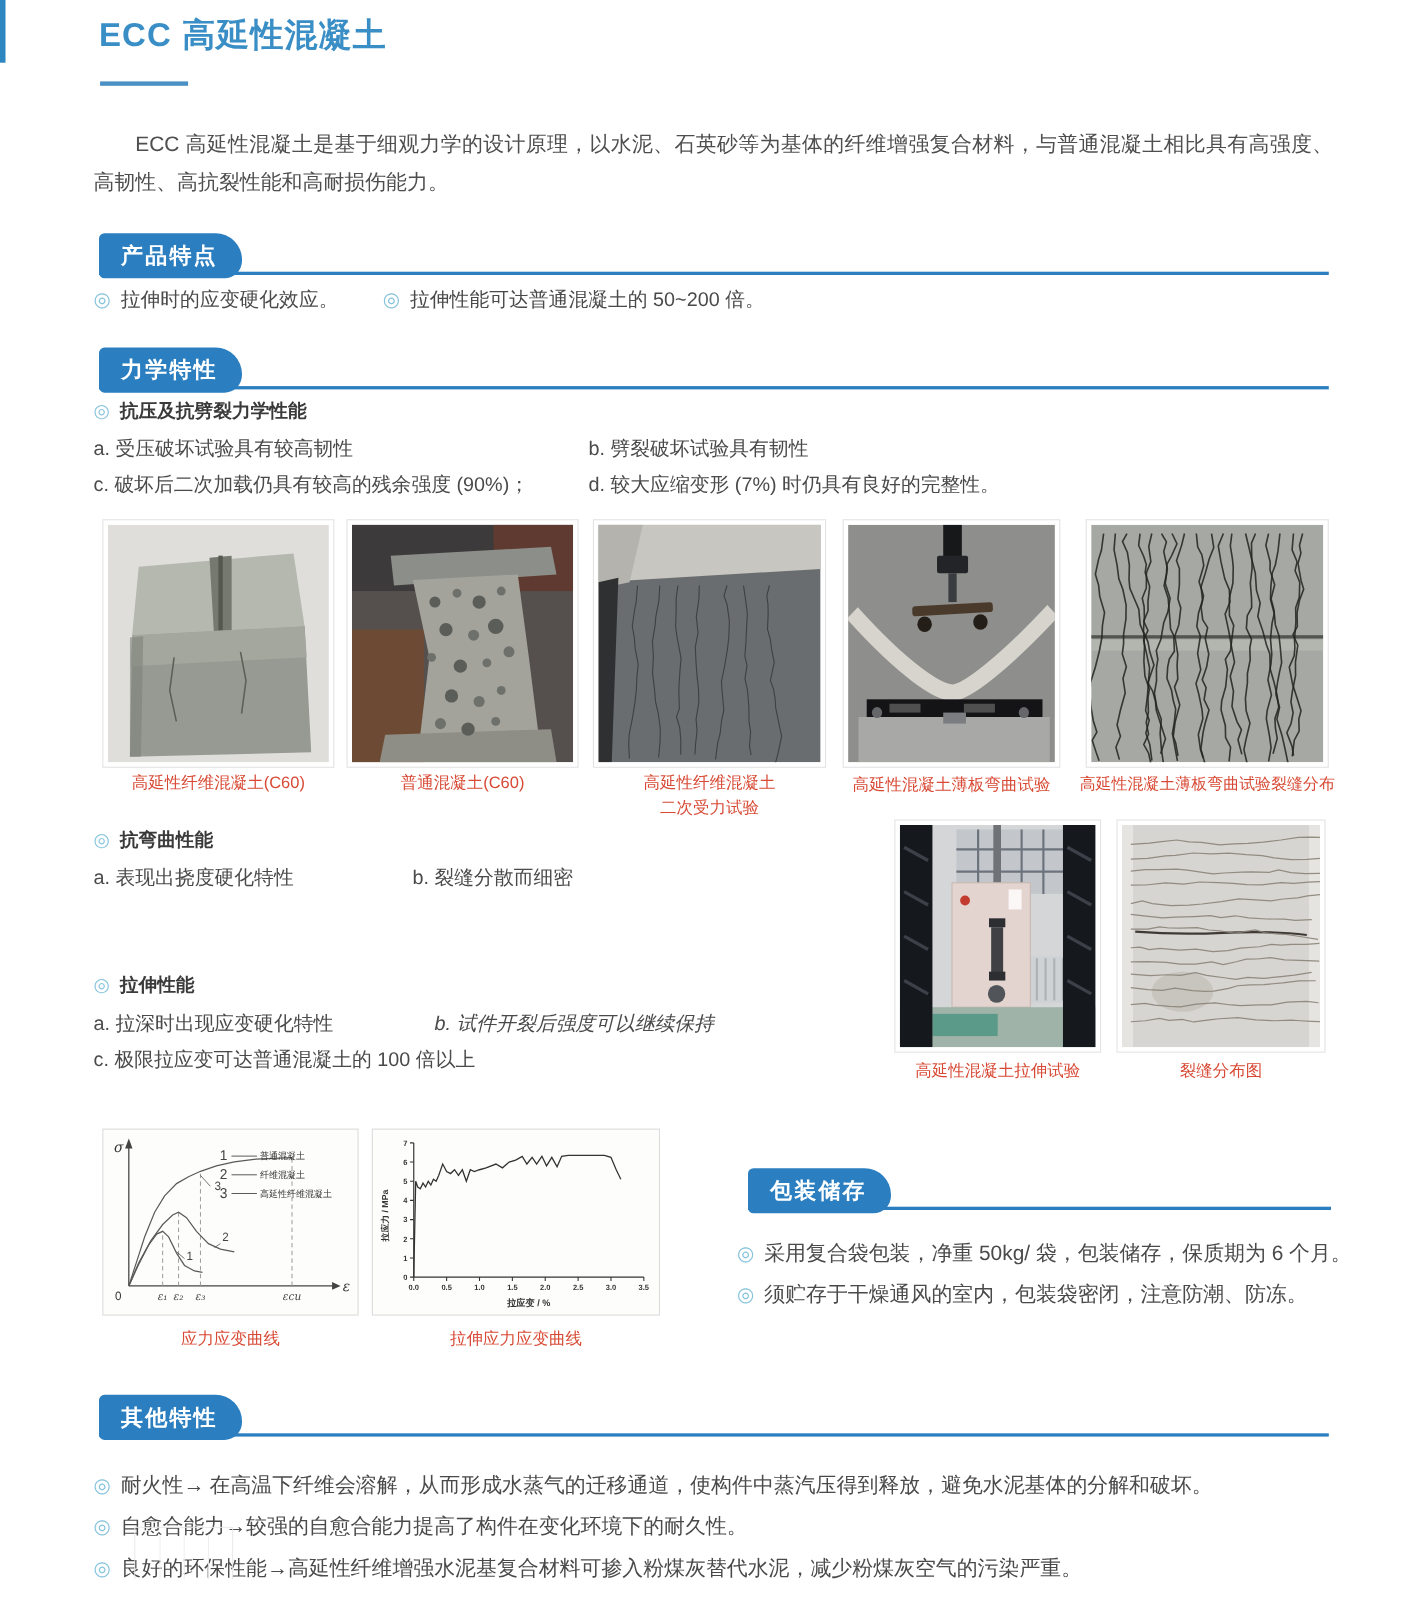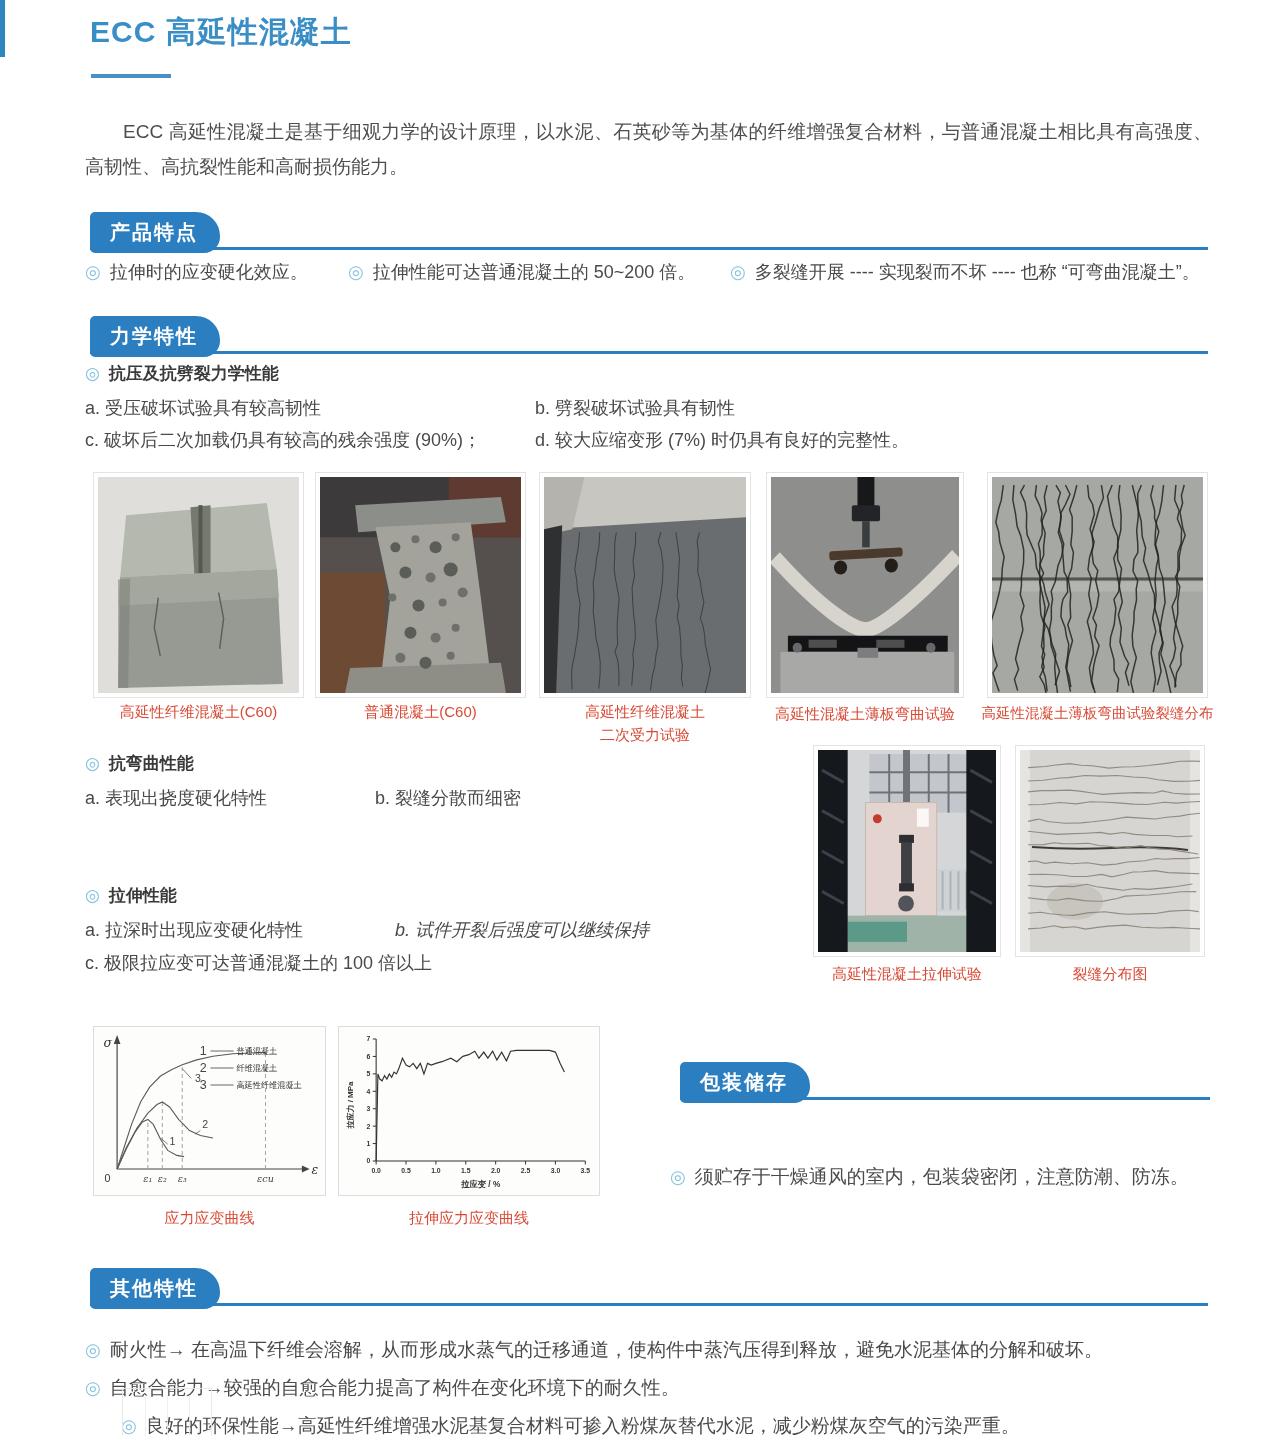--- a/index.html
+++ b/index.html
@@ -37,21 +37,20 @@
 
   <div class="abs page-title">ECC 高延性混凝土</div>
   <div class="abs title-underline"></div>
 
   <div class="abs intro">ECC 高延性混凝土是基于细观力学的设计原理，以水泥、石英砂等为基体的纤维增强复合材料，与普通混凝土相比具有高强度、高韧性、高抗裂性能和高耐损伤能力。</div>
 
   <div class="abs sec-line" style="left:90px;top:247px;width:1118px;"></div>
   <div class="abs badge" style="left:90px;top:212px;">产品特点</div>
   <div class="abs bullet" style="left:85px;top:260px;"><span class="dot">◎</span><span>拉伸时的应变硬化效应。</span></div>
   <div class="abs bullet" style="left:348px;top:260px;"><span class="dot">◎</span><span>拉伸性能可达普通混凝土的 50~200 倍。</span></div>
-  <div class="abs bullet" style="left:730px;top:260px;"><span class="dot">◎</span><span>多裂缝开展 ---- 实现裂而不坏 ---- 也称 “可弯曲混凝土”。</span></div>
 
   <div class="abs sec-line" style="left:90px;top:351px;width:1118px;"></div>
   <div class="abs badge" style="left:90px;top:316px;">力学特性</div>
 
   <div class="abs subhead" style="left:85px;top:362px;"><span class="dot">◎</span><span>抗压及抗劈裂力学性能</span></div>
   <div class="abs item" style="left:85px;top:396px;text-align:center;">a. 受压破坏试验具有较高韧性</div>
   <div class="abs item" style="left:535px;top:396px;">b. 劈裂破坏试验具有韧性</div>
   <div class="abs item" style="left:85px;top:428px;">c. 破坏后二次加载仍具有较高的残余强度 (90%)；</div>
   <div class="abs item" style="left:535px;top:428px;">d. 较大应缩变形 (7%) 时仍具有良好的完整性。</div>
 
@@ -320,27 +319,28 @@
         <text x="14" y="78" text-anchor="middle" font-size="8" fill="#333" font-weight="bold" transform="rotate(-90 14 78)">拉应力 / MPa</text>
         <text x="145" y="160" text-anchor="middle" font-size="8.5" fill="#333" font-weight="bold">拉应变 / %</text>
         <path d="M38.0,134.0 L39.8,46.9 L41.7,52.1 L44.1,53.8 L46.6,48.6 L49.0,52.1 L51.5,46.9 L53.9,50.3 L56.3,45.1 L58.8,46.9 L61.2,41.6 L64.9,31.2 L68.6,38.1 L72.2,39.9 L75.9,36.4 L79.6,41.6 L83.2,36.4 L86.9,46.9 L90.6,36.4 L94.3,38.1 L99.1,36.4 L105.3,34.7 L114.4,31.2 L120.5,34.7 L126.7,29.4 L132.8,27.7 L138.9,24.2 L143.2,31.2 L148.1,25.1 L152.3,31.2 L157.2,24.2 L161.5,32.9 L166.4,25.1 L171.3,33.8 L175.6,24.2 L181.7,23.3 L197.0,23.3 L215.3,23.3 L221.4,25.1 L226.3,36.4 L230.6,45.1" fill="none" stroke="#333" stroke-width="1.2"></path>
       </svg>
   </div>
   <div class="abs caption" style="left:93px;top:1206px;width:233px;">应力应变曲线</div>
   <div class="abs caption" style="left:338px;top:1206px;width:262px;">拉伸应力应变曲线</div>
 
   <div class="abs sec-line" style="left:680px;top:1097px;width:530px;"></div>
   <div class="abs badge" style="left:680px;top:1062px;">包装储存</div>
+  <div class="abs bullet" style="left:670px;top:1126px;font-size:19px;"><span class="dot">◎</span><span>采用复合袋包装，净重 50kg/ 袋，包装储存，保质期为 6 个月。</span></div>
   <div class="abs bullet" style="left:670px;top:1164px;font-size:19px;"><span class="dot">◎</span><span>须贮存于干燥通风的室内，包装袋密闭，注意防潮、防冻。</span></div>
 
   <div class="abs sec-line" style="left:90px;top:1303px;width:1118px;"></div>
   <div class="abs badge" style="left:90px;top:1268px;">其他特性</div>
-  <div class="abs bullet" style="left:85px;top:1337px;font-size:19px;"><span class="dot">◎</span><span>耐火性→ 在高温下纤维会溶解，从而形成水蒸气的迁移通道，使构件中蒸汽压得到释放，避免水泥基体的分解和破坏。</span></div>
+  <div class="abs bullet" style="left:85px;top:1337px;font-size:19px;font-family:Liberation Serif, serif;"><span class="dot">◎</span><span>耐火性→ 在高温下纤维会溶解，从而形成水蒸气的迁移通道，使构件中蒸汽压得到释放，避免水泥基体的分解和破坏。</span></div>
   <div class="abs bullet" style="left:85px;top:1375px;font-size:19px;"><span class="dot">◎</span><span>自愈合能力→较强的自愈合能力提高了构件在变化环境下的耐久性。</span></div>
-  <div class="abs bullet" style="left:85px;top:1413px;font-size:19px;margin-left:36px;"><span class="dot">◎</span><span>良好的环保性能→高延性纤维增强水泥基复合材料可掺入粉煤灰替代水泥，减少粉煤灰空气的污染严重。</span></div>
+  <div class="abs bullet" style="left:85px;top:1413px;font-size:19px;"><span class="dot">◎</span><span>良好的环保性能→高延性纤维增强水泥基复合材料可掺入粉煤灰替代水泥，减少粉煤灰空气的污染严重。</span></div>
 
   <div class="abs watermark" style="left:122px;top:1388px;width:88px;height:66px;">
     <i style="left:22px;"></i>
       <i style="left:44px;"></i>
       <i style="left:66px;"></i>
   </div>
   <div class="abs stub" style="left:598px;top:1438px;width:148px;height:16px;"></div>
 
 </div>
 

